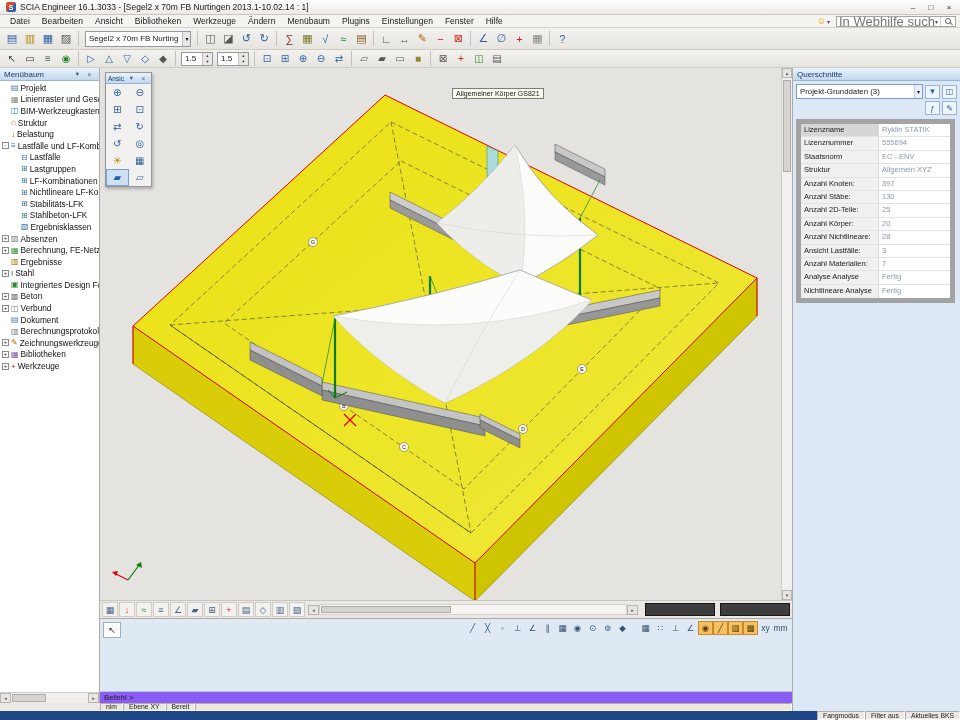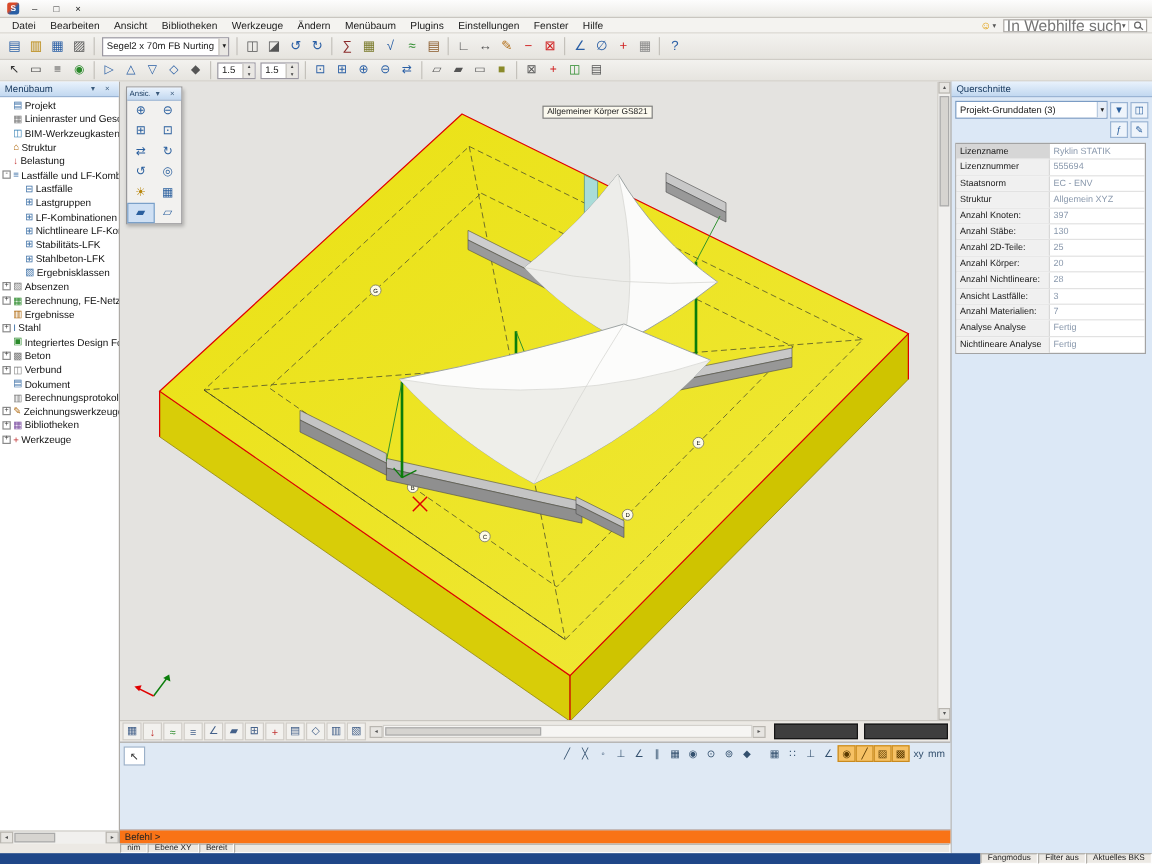--- a/index.html
+++ b/index.html
@@ -79,52 +79,53 @@
 .hthumb{position:absolute;left:1px;top:1px;width:130px;height:7px;background:#d6d4d0;border:1px solid #aaa}
 .dark-block{width:70px;height:13px;background:#3e3e3e;border:1px solid #151515;margin-left:5px;flex:none}
 
 
 .rpanel{position:absolute;left:792px;top:68px;width:168px;height:643px;background:#dce8f6;border-left:1px solid #aeaba6;display:flex;flex-direction:column}
 .prop-tools{display:flex;align-items:center;padding:3px 3px 0 3px}
 .prop-combo{flex:1;height:15px;background:#fff;border:1px solid #7b9cc4;display:flex;align-items:center;font-size:7.8px;padding-left:3px}
 .prop-combo .combo-arrow{margin-left:auto;border-left:1px solid #b9cbe0;background:#e7eef7;height:100%;display:flex;align-items:center;padding:0 2px;font-size:6px}
 .pbtn{width:15px;height:14px;border:1px solid #9ab4d4;background:#eef4fb;display:flex;align-items:center;justify-content:center;font-size:8px;color:#2a5f9e;margin-left:2px;flex:none}
 .prop-tools2{display:flex;justify-content:flex-end;padding:2px 3px}
-.prop-table{margin:2px 5px 0 3px;border:1px solid #a3a3a3;background:#fff}
+.prop-table{margin:2px 5px 0 3px;border:5px solid #a3a3a3;background:#fff}
 .prop-row{display:flex;height:13.4px;border-bottom:1px solid #e2e2e2}
 .prop-row:last-child{border-bottom:none}
 .prop-label{width:78px;background:#f0f0f0;border-right:1px solid #d8d8d8;padding:1px 3px;font-size:7.5px;white-space:nowrap;overflow:hidden}
 .prop-label.sel{background:#d6d6d6}
 .prop-value{flex:1;padding:1px 3px;font-size:7.5px;color:#8a99ad;white-space:nowrap;overflow:hidden}
 
 
 .cmdpanel{position:absolute;left:100px;top:618px;width:692px;height:85px;background:#dfe9f4;border-top:1px solid #aeaba6}
 .cmd-body{position:relative;height:60px}
 .cmd-cursor{position:absolute;left:3px;top:3px;width:18px;height:16px;border:1px solid #9ab0c8;background:#fff;display:flex;align-items:center;justify-content:center;font-size:9px;color:#333}
 .cmd-icons{position:absolute;right:4px;top:2px;display:flex}
 .cmd-group{display:flex;margin-left:8px}
 .cmd-btn{width:15px;height:14px;display:flex;align-items:center;justify-content:center;font-size:8.5px;color:#33506e;border:1px solid transparent;flex:none}
 .cmd-btn.hl{background:#f6c164;border:1px solid #c98a1e;color:#5a3a00}
-.cmd-input{position:absolute;left:0;right:0;bottom:0;height:12px;background:#f97316;border-top:1px solid #b8c6d8;font-size:8px;padding:0 4px;display:flex;align-items:center;color:#222}
+.cmd-input{position:absolute;left:0;right:0;bottom:0;height:12px;background:#8b5cf6;border-top:1px solid #b8c6d8;font-size:8px;padding:0 4px;display:flex;align-items:center;color:#222}
 
 
 .rowA{position:absolute;left:0;top:703px;width:792px;height:8px;background:#ece9e4;display:flex}
 .rowA-spacer{width:100px;flex:none}
 .stat-cells{display:flex;height:100%}
 .stat-cell{border:1px solid;border-color:#b0ada7 #fdfdfd #fdfdfd #b0ada7;font-size:6.8px;line-height:6px;padding:0 5px;display:flex;align-items:center;white-space:nowrap;color:#222}
 .stat-fill{flex:1;border:1px solid;border-color:#b0ada7 #fdfdfd #fdfdfd #b0ada7}
 .rowB{position:absolute;left:0;top:711px;width:960px;height:9px;background:#1f4788;display:flex}
 .rowB-fill{flex:1}
 .rowB .stat-cell{background:#ece9e4;font-size:6.8px}
 </style>
 </head>
 <body>
 
 <div class="titlebar">
   <span class="app-icon">S</span>
+  <span class="title-text">SCIA Engineer 16.1.3033 - [Segel2 x 70m FB Nurtingen 2013.1-10.02.14 : 1]</span>
   <span class="win-btn">–</span>
   <span class="win-btn">□</span>
   <span class="win-btn">×</span>
 </div>
 
 <div class="menubar">
   <span id="menu-items" style="display:flex">
       <span class="menu-item">Datei</span>
       <span class="menu-item">Bearbeiten</span>
       <span class="menu-item">Ansicht</span>

